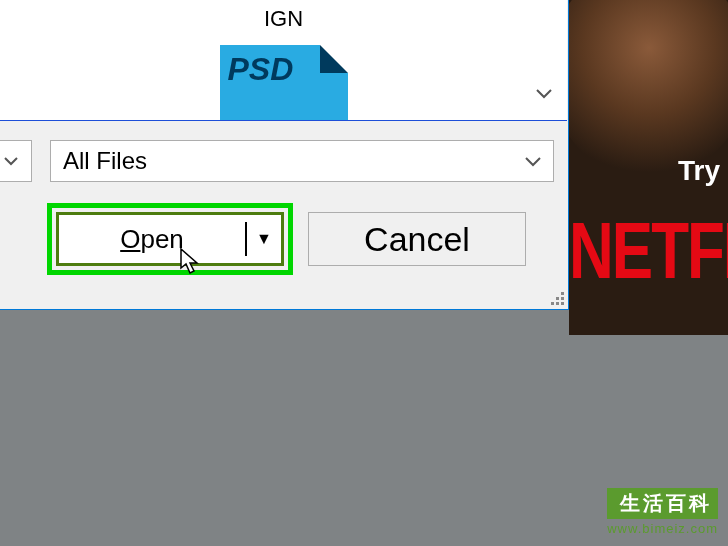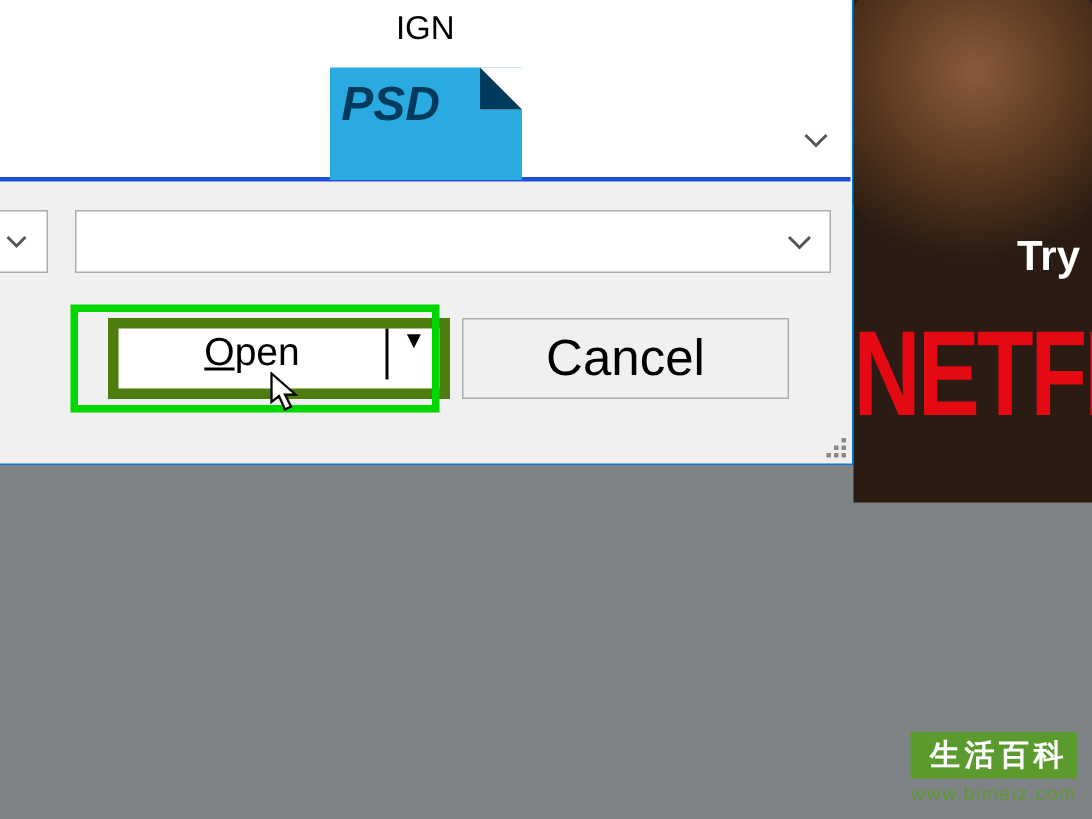--- a/index.html
+++ b/index.html
@@ -22,21 +22,21 @@
       border-left: none;
       border-top: none;
     }
     .file-area {
       position: absolute;
       left: 0;
       top: 0;
       width: 567px;
       height: 121px;
       background: #fff;
-      border-bottom: 3px solid #1d4ed8;
+      border-bottom: 1px solid #1d4ed8;
     }
     .file-label {
       position: absolute;
       left: 50%;
       transform: translateX(-50%);
       top: 6px;
       font-size: 22px;
       color: #000;
     }
     .psd-icon {
@@ -133,25 +133,24 @@
       border: 5px solid #00d600;
       z-index: 5;
       pointer-events: none;
     }
     .open-button {
       position: absolute;
       left: 56px;
       top: 212px;
       width: 228px;
       height: 54px;
-      border: 7px solid #4d7c0f;
+      border: 3px solid #4d7c0f;
       background: #fff;
       display: flex;
-      align-items: flex-start;
-      margin-left: 16px;
+      align-items: center;
     }
     .open-label {
       flex: 1;
       text-align: center;
       font-size: 26px;
       color: #000;
     }
     .open-label u {
       text-decoration: underline;
     }
@@ -281,20 +280,21 @@
     </div>
   </div>
 
   <div class="filter-dropdown">
     <svg width="14" height="9" viewBox="0 0 14 9">
         <path d="M1 1 L7 7 L13 1" stroke="#555" stroke-width="2" fill="none"></path>
       </svg>
   </div>
 
   <div class="file-type-select">
+    <span>All Files</span>
     <span class="chev">
       <svg width="16" height="10" viewBox="0 0 16 10">
           <path d="M1 1 L8 8 L15 1" stroke="#555" stroke-width="2" fill="none"></path>
         </svg>
     </span>
   </div>
 
   <div class="highlight-box"></div>
 
   <div class="open-button">

